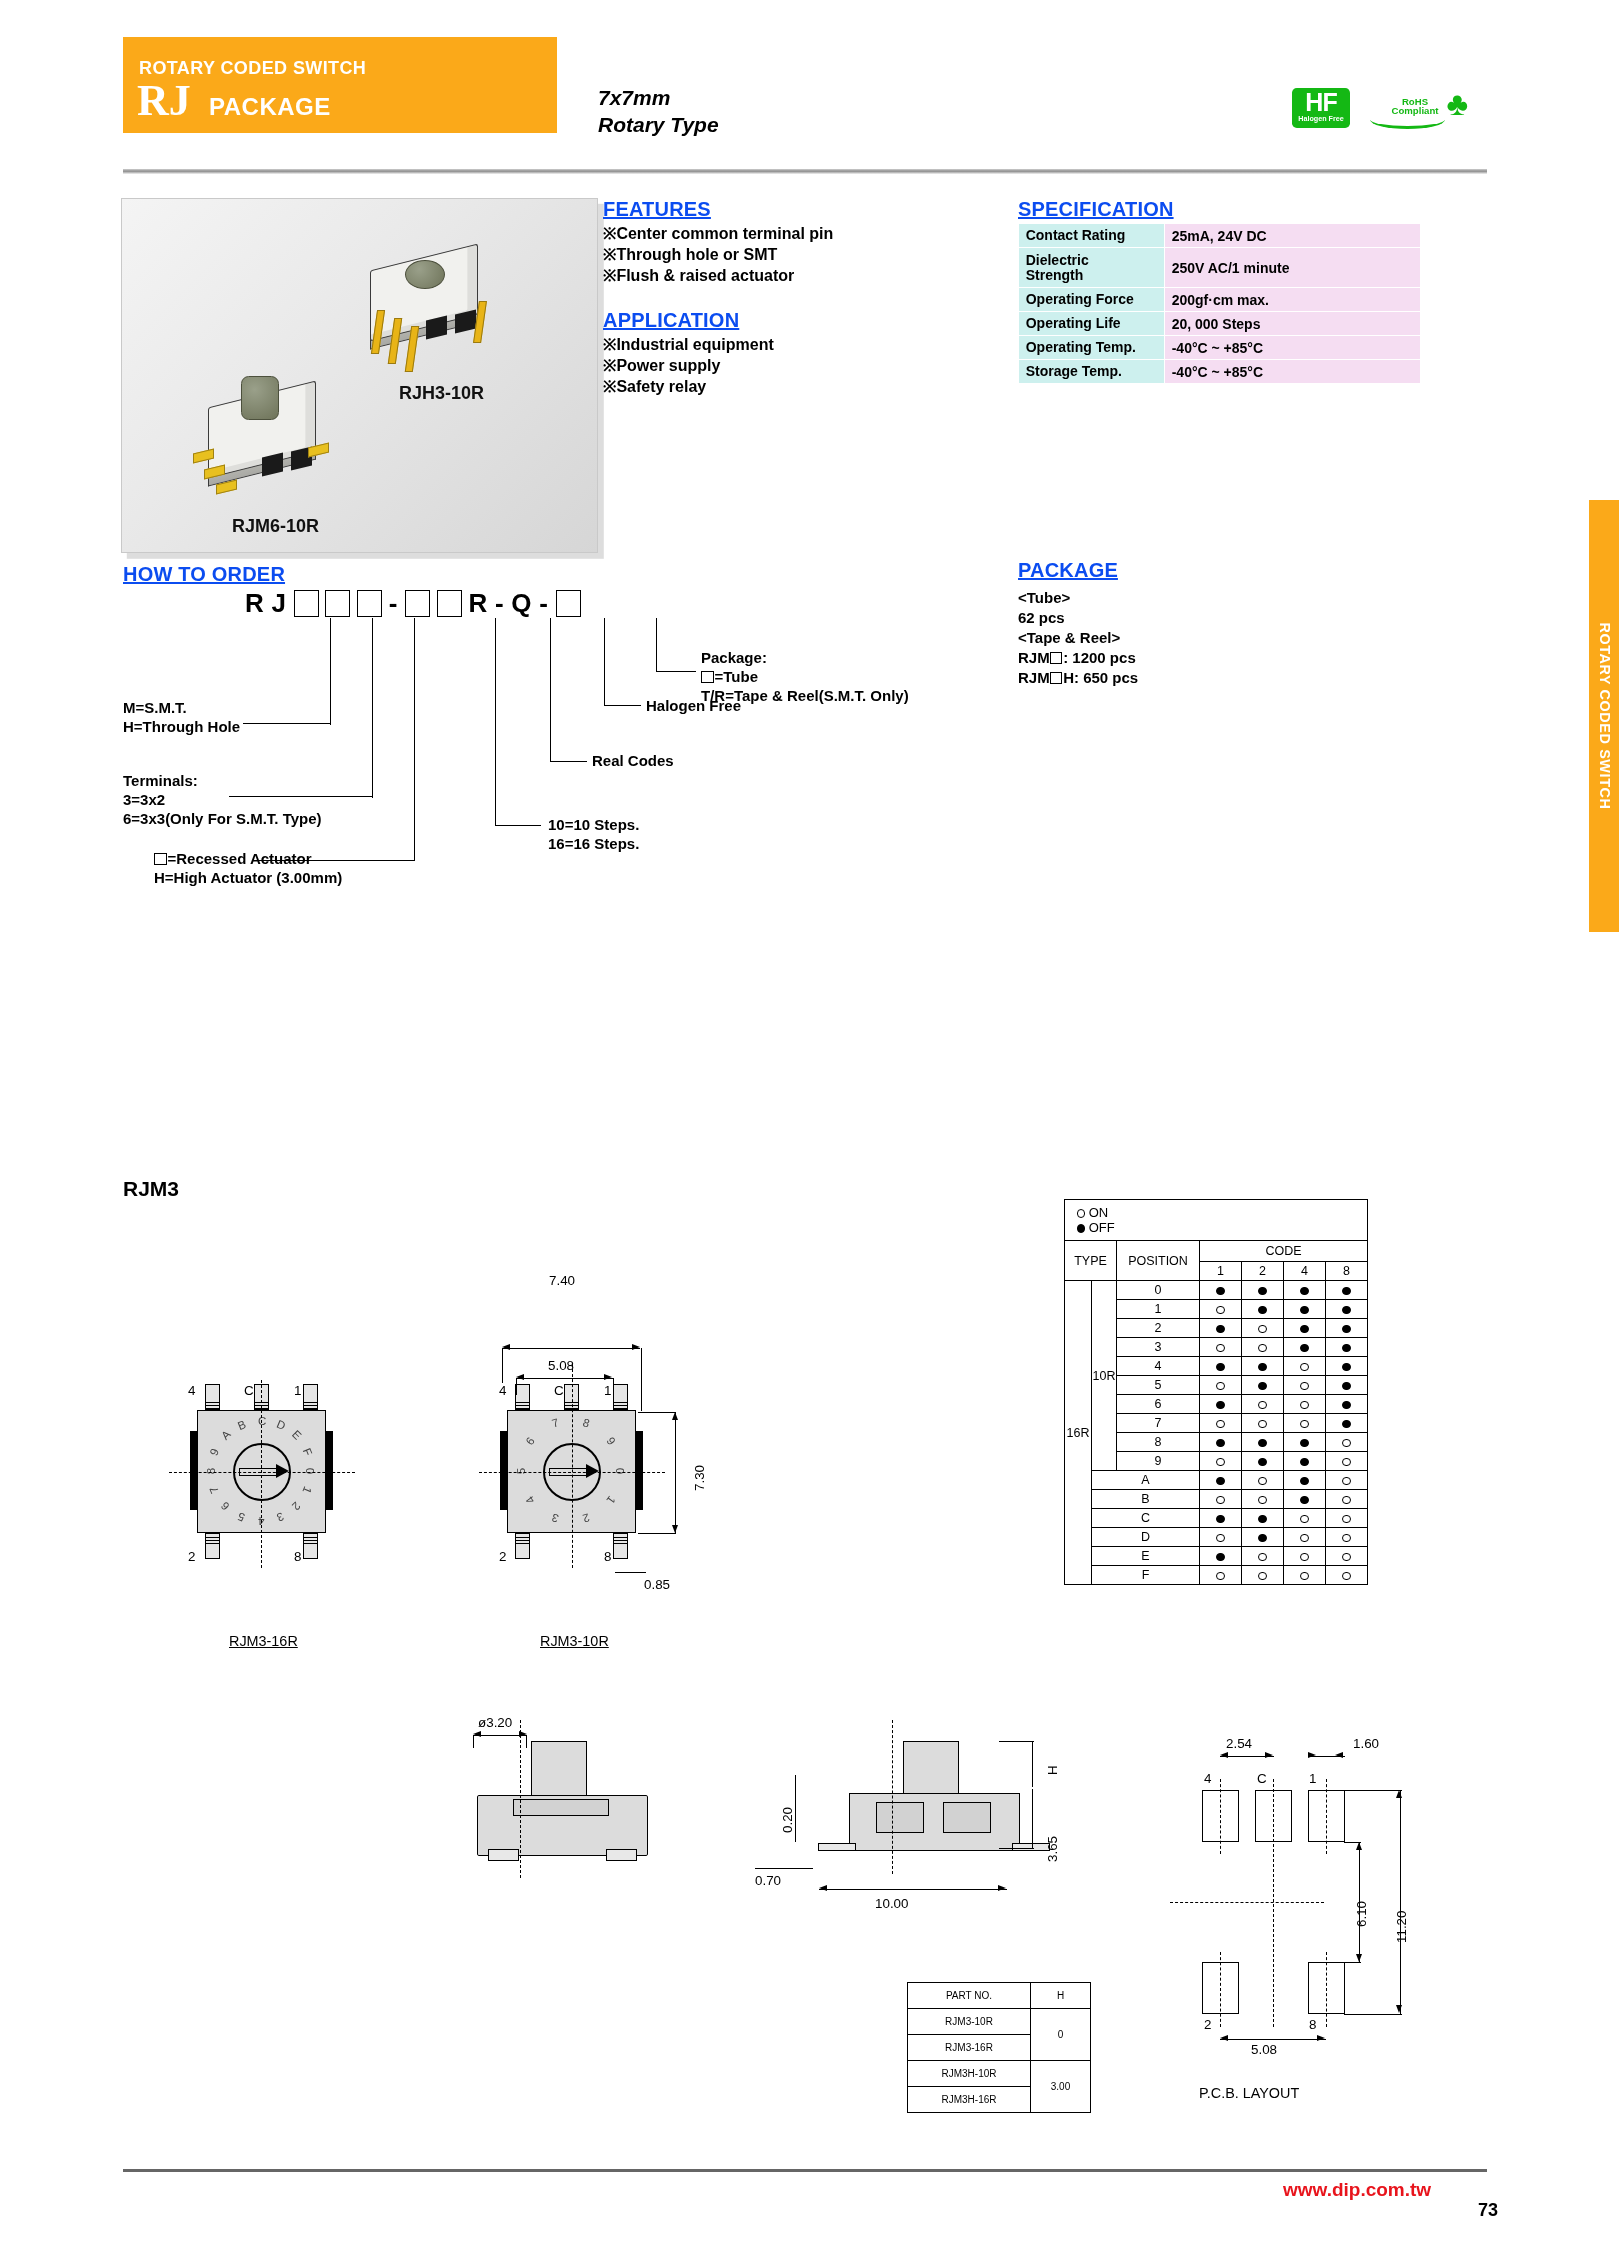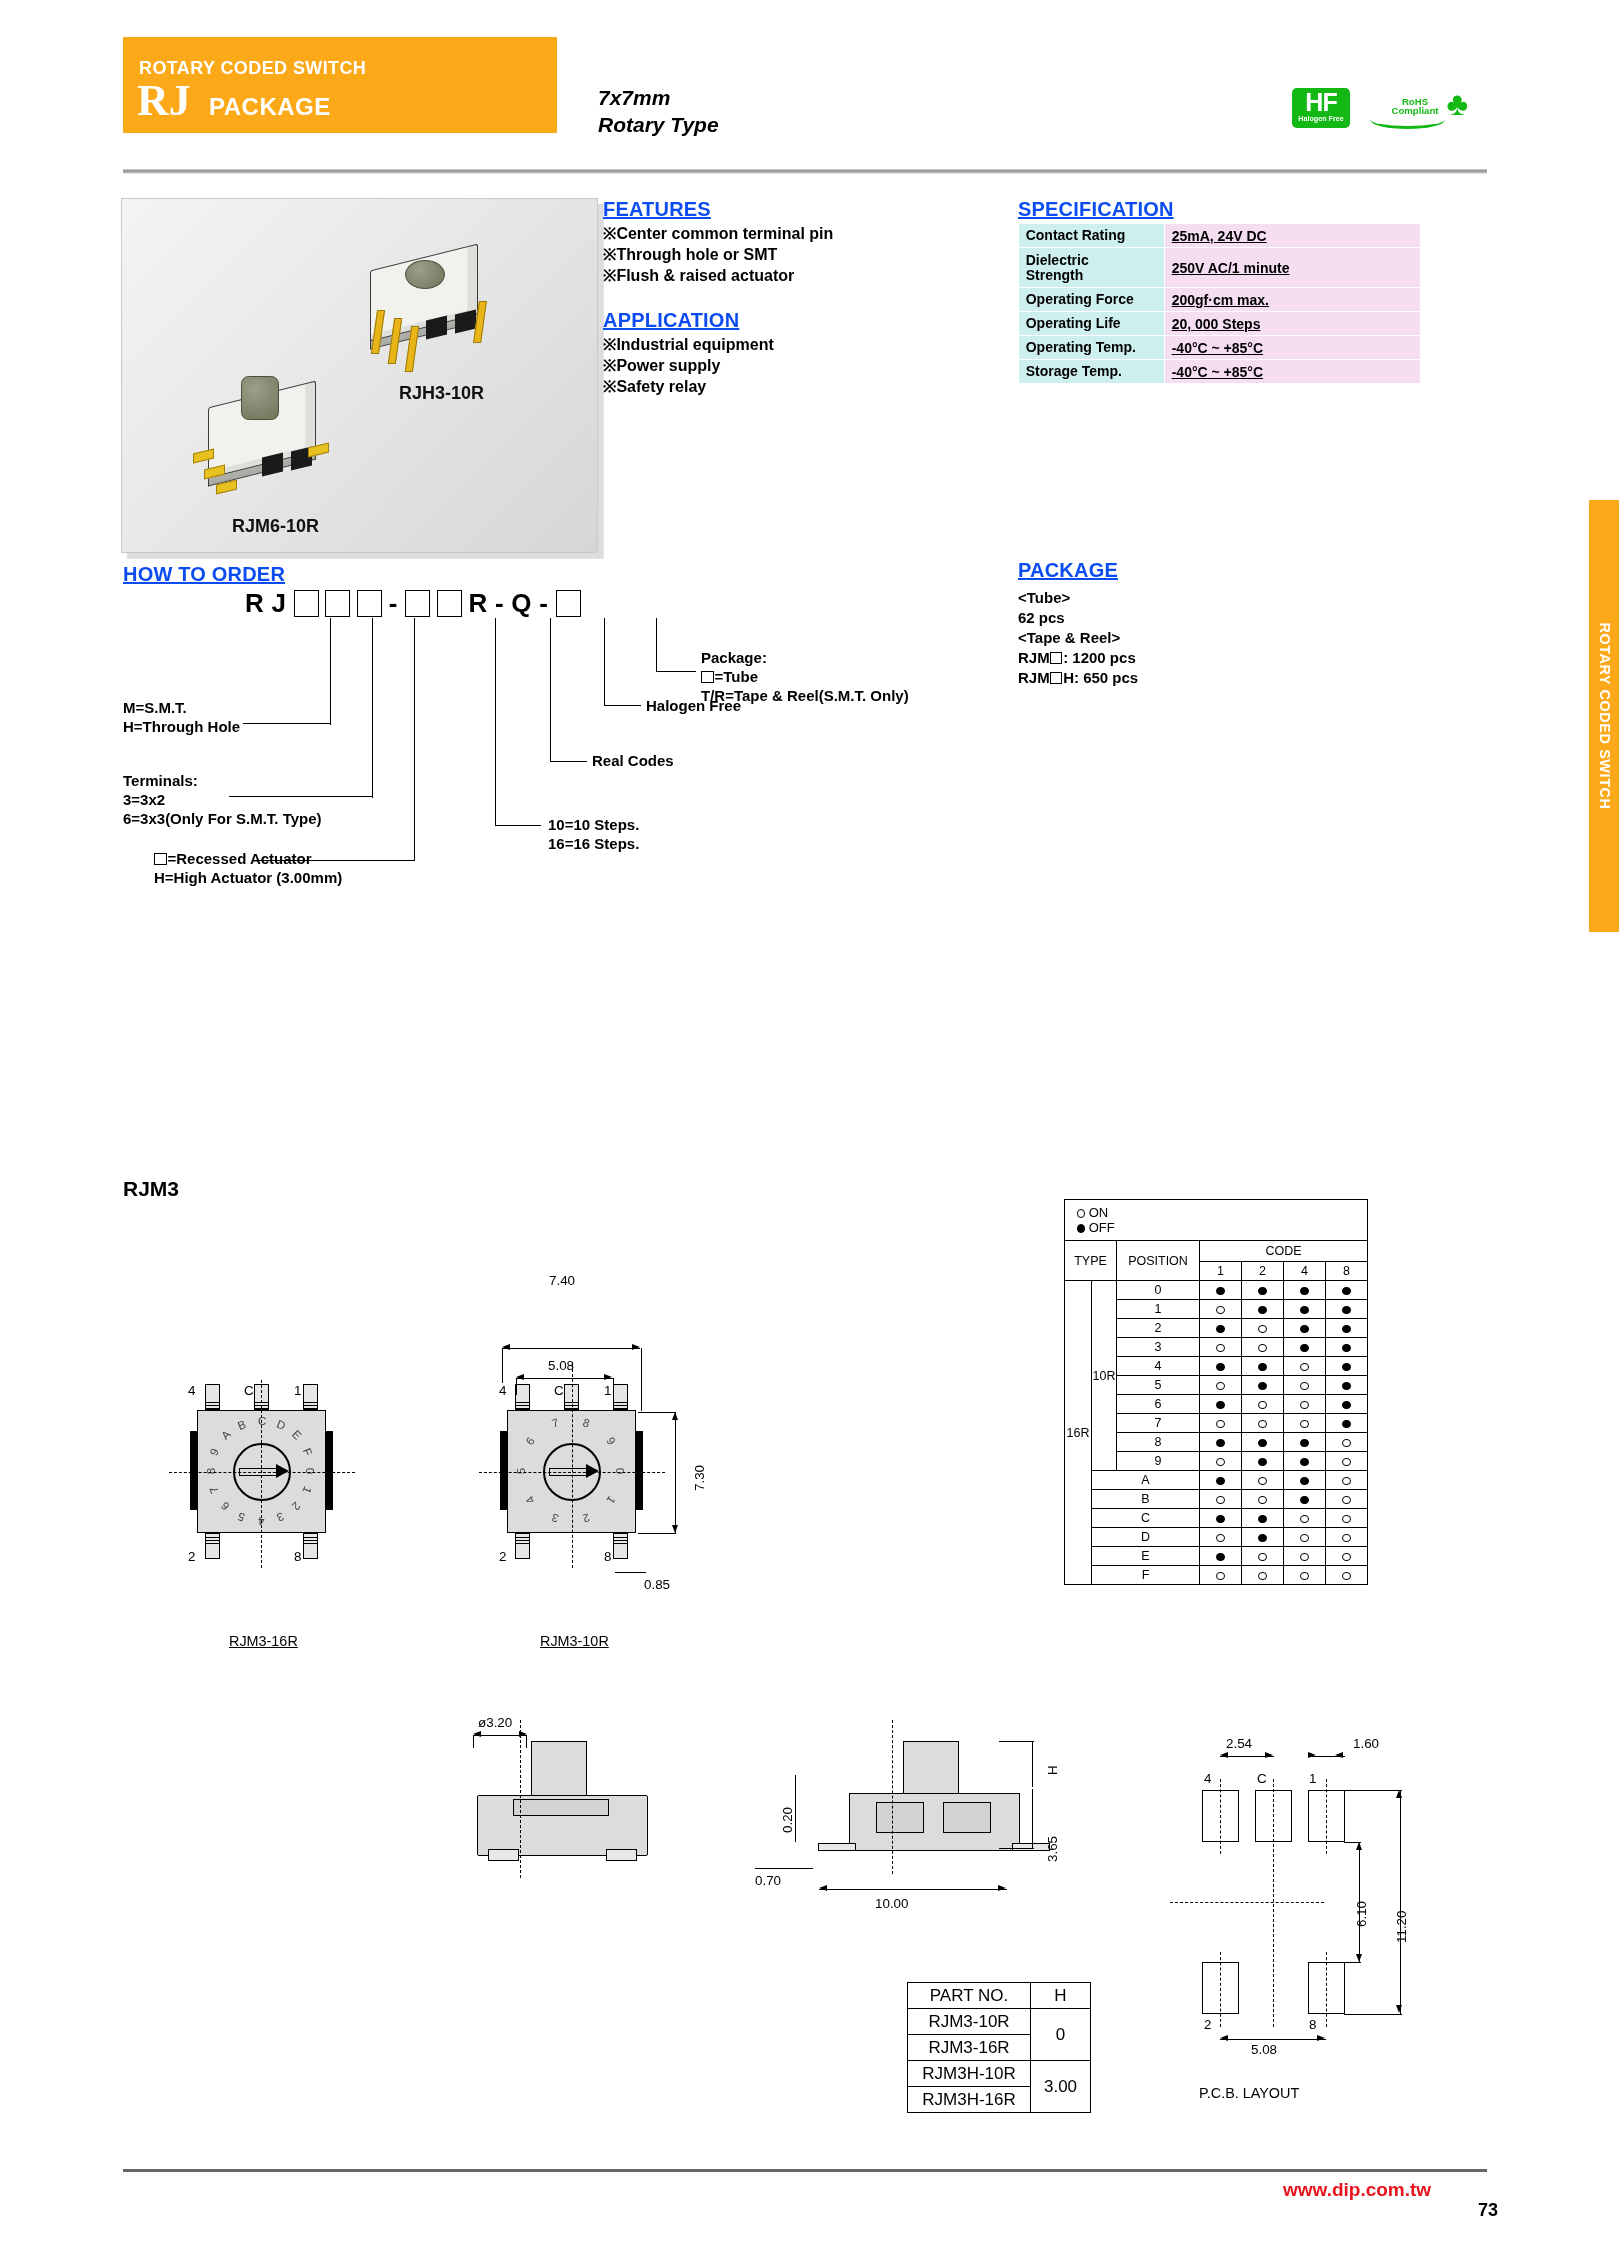--- a/index.html
+++ b/index.html
@@ -106,21 +106,21 @@
   .bullets { position:absolute; font-size:16px; line-height:21px; font-weight:600;}
   .bullets div { white-space:nowrap; }
 
   
   .spec {
     position:absolute; left:1018px; top:223px; width:403px;
     border-collapse:collapse; font-size:14px; font-weight:bold;
   }
   .spec td { border:1px solid #ffffff; padding:2.9px 6.7px; height:24px; vertical-align:middle; }
   .spec td.k { background:#cdf0ee; width:146px; line-height:14.4px; }
-  .spec td.v { background:#f5ddf2;text-decoration:underline; }
+  .spec td.v { background:#f5ddf2; }
   .spec tr.tall td { height:40px; }
 
   
   .order-code {
     position:absolute; left:245px; top:588px;
     font-size:26px; font-weight:bold; letter-spacing:1px;
     display:flex; align-items:center; gap:6.7px;
   }
   .obox {
     display:inline-block; width:25px; height:27px; border:1.9px solid #000; background:#fff;
@@ -200,21 +200,21 @@
   .dot-on { background:#fff; }
   .dot-off{ background:#000; }
   .codetbl td.pos { width:83px; height:19px; }
   .codetbl td.cc  { width:42px; }
   .codetbl td.ty  { width:27px; }
   .codetbl td.ty2 { width:25px; }
 
   
   .parttbl {
     position:absolute; left:907px; top:1982px;
-    border-collapse:collapse; font-size:17px; background:#fff;
+    border-collapse:collapse; font-size:10px; background:#fff;
   }
   .parttbl td { border:1.1px solid #000; text-align:center; height:26px; padding:0 7.7px; font-weight:normal;}
   .parttbl td.pn { width:123px; }
   .parttbl td.hv { width:60px; }
 
   
   .foot-rule { position:absolute; left:123px; top:2169px; width:1364px; height:2.9px; background:#666; }
   .foot-url {
     position:absolute; left:1283px; top:2179px;
     font-size:19px; font-weight:bold; color:#e8141c;

